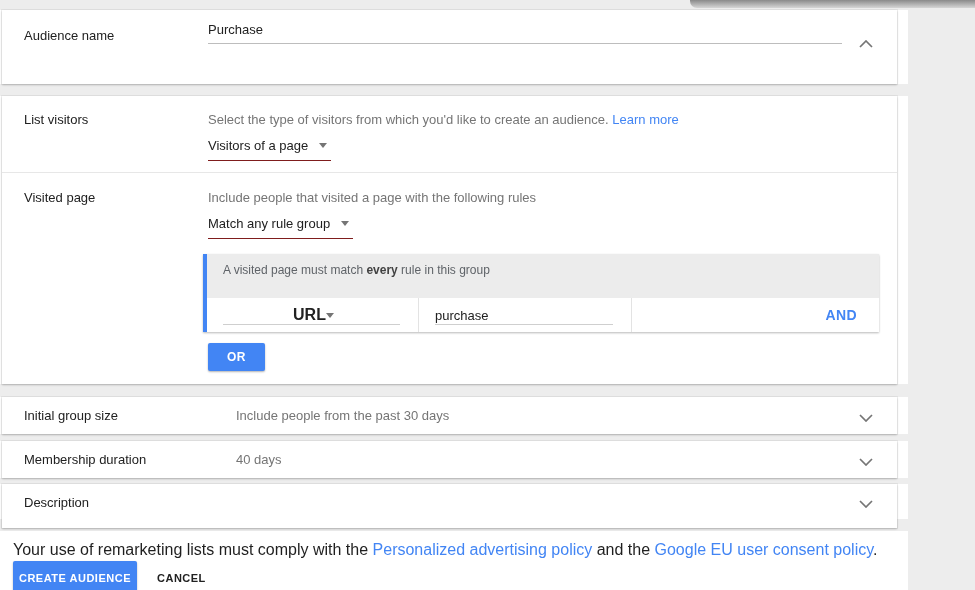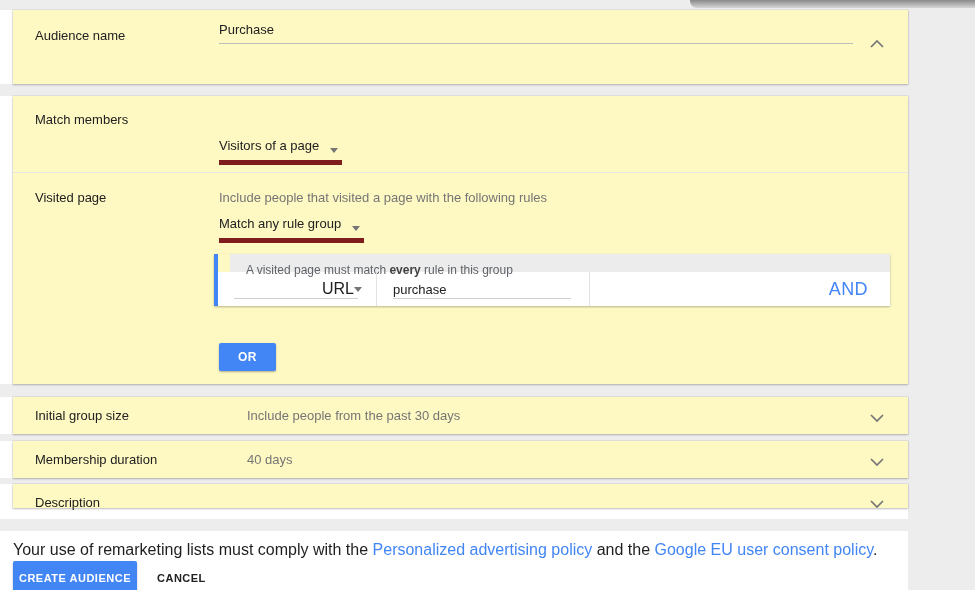--- a/index.html
+++ b/index.html
@@ -22,86 +22,86 @@
   .band.b4 { top: 434px; height: 7px; }
   .band.b5 { top: 478px; height: 6px; }
   .band.b6 { top: 519px; height: 12px; }
   .right-gutter { position: absolute; right: 0; top: 0; width: 67px; height: 590px; background: #ededed; }
   .top-dark-bar {
     position: absolute; left: 690px; top: 0; width: 285px; height: 8px;
     background: linear-gradient(180deg, #8a8a8a 0%, #d6d6d6 100%);
     border-bottom-left-radius: 7px;
   }
   .card {
-    position: absolute; left: 13px; width: 895px; background: #fef9c3;
+    position: absolute; left: 2px; width: 895px; background: #ffffff;
     box-shadow: 0 0 0 1px rgba(0,0,0,0.05), 0 1px 2px rgba(0,0,0,0.22);
   }
   .card-audience { top: 10px; height: 74px; }
   .card-main     { top: 96px; height: 288px; }
   .card-row1     { top: 397px; height: 37px; }
   .card-row2     { top: 441px; height: 37px; }
-  .card-row3     { top: 484px; height: 24px; }
+  .card-row3     { top: 484px; height: 44px; }
 
   .field-label { position: absolute; left: 22px; font-size: 13px; color: #212121; }
   .gray-text { font-size: 13px; color: #757575; }
   .link { color: #4285f4; cursor: pointer; text-decoration: none; }
 
   .text-input {
     position: absolute; left: 206px; background: transparent;
     border: none; border-bottom: 1px solid #bdbdbd; outline: none;
     font-family: "Liberation Sans", sans-serif; font-size: 13px; color: #212121;
     padding: 0 0 6px 0;
   }
   .audience-input { top: 12px; width: 634px; }
 
   .chevron-btn {
     position: absolute; right: 22px; width: 18px; height: 14px;
     background: none; border: none; cursor: pointer; padding: 0;
   }
   .dd {
     position: absolute; left: 206px; cursor: pointer;
     font-size: 13px; color: #212121;
-    display: inline-flex; align-items: flex-end;
-    border-bottom: 5px solid #7f1d1d; padding: 0 4px 7px 0;
+    display: inline-flex; align-items: center;
+    border-bottom: 1px solid #7f1d1d; padding: 0 4px 7px 0;
   }
   .dd-arrow {
     width: 0; height: 0; display: inline-block; margin-left: 11px;
     border-left: 4.5px solid transparent; border-right: 4.5px solid transparent;
     border-top: 5px solid #757575;
   }
   .divider { position: absolute; left: 0; right: 0; top: 76px; border-top: 1px solid #e7e7e7; }
 
   
   .rule-group {
     position: absolute; left: 201px; top: 158px; width: 676px;
     border-left: 4px solid #4285f4;
     box-shadow: 0 1px 2px rgba(0,0,0,0.28);
   }
   .rule-group-header {
-    background: #ececec; height: 18px; line-height: 32px;
-    padding-left: 16px; font-size: 12px; color: #5f6368; margin-left: 12px;
+    background: #ececec; height: 44px; line-height: 32px;
+    padding-left: 16px; font-size: 12px; color: #5f6368;
   }
   .rule-group-header b { color: #424242; }
   .rule-row { background: #fff; height: 34px; display: flex; align-items: stretch; }
   .rule-cell { position: relative; display: flex; align-items: center; padding: 0 14px 0 16px; }
   .rule-cell .cell-underline {
     position: absolute; left: 16px; right: 18px; bottom: 7px; border-bottom: 1px solid #cfcfcf;
   }
-  .cell-field { width: 159px; border-right: 1px solid #e3e3e3; justify-content: flex-end; }
+  .cell-field { width: 212px; border-right: 1px solid #e3e3e3; justify-content: center; font-weight: bold; }
   .cell-operator { width: 205px; border-right: 1px solid #e3e3e3; justify-content: space-between; }
   .cell-value { width: 212px; }
   .cell-value input {
     background: transparent; border: none; outline: none; width: 173px;
     font-family: "Liberation Sans", sans-serif; font-size: 13px; color: #212121;
     padding: 0; position: relative; z-index: 1;
   }
   .cell-and { flex: 1; border-left: 1px solid #e3e3e3; display: flex; align-items: center; justify-content: flex-end; }
   .and-btn {
     background: none; border: none; cursor: pointer;
-    color: #4285f4; font-weight: normal; font-size: 18px; letter-spacing: 0.4px;
+    color: #4285f4; font-weight: bold; font-size: 14px; letter-spacing: 0.4px;
     font-family: "Liberation Sans", sans-serif; padding: 0 8px 0 0;
   }
   .or-btn {
     position: absolute; left: 206px; top: 247px; width: 57px; height: 28px;
     background: #4285f4; color: #fff; border: none; border-radius: 2px;
     font-family: "Liberation Sans", sans-serif; font-size: 12px; font-weight: bold;
     letter-spacing: 0.4px; cursor: pointer;
     box-shadow: 0 1px 2px rgba(0,0,0,0.3);
   }
 
@@ -147,21 +147,25 @@
     <span>
       <svg width="14" height="8" viewBox="0 0 14 8">
           <polyline points="1,7 7,1 13,7" fill="none" stroke="#757575" stroke-width="1.7"></polyline>
         </svg>
     </span>
   </button>
 </div>
 
 <div class="card card-main">
 
-  <div class="field-label" style="top:16px;">Match members</div>
+  <div class="field-label" style="top:16px;">List visitors</div>
+  <div class="gray-text" style="position:absolute; left:206px; top:16px;">
+    <span>Select the type of visitors from which you'd like to create an audience.</span>
+    <a class="link">Learn more</a>
+  </div>
   <div class="dd" style="top:42px;">
     <span>Visitors of a page</span>
     <span class="dd-arrow"></span>
   </div>
 
   <div class="divider"></div>
 
   <div class="field-label" style="top:94px;">Visited page</div>
   <div class="gray-text" style="position:absolute; left:206px; top:94px;">Include people that visited a page with the following rules</div>
   <div class="dd" style="top:120px;">

